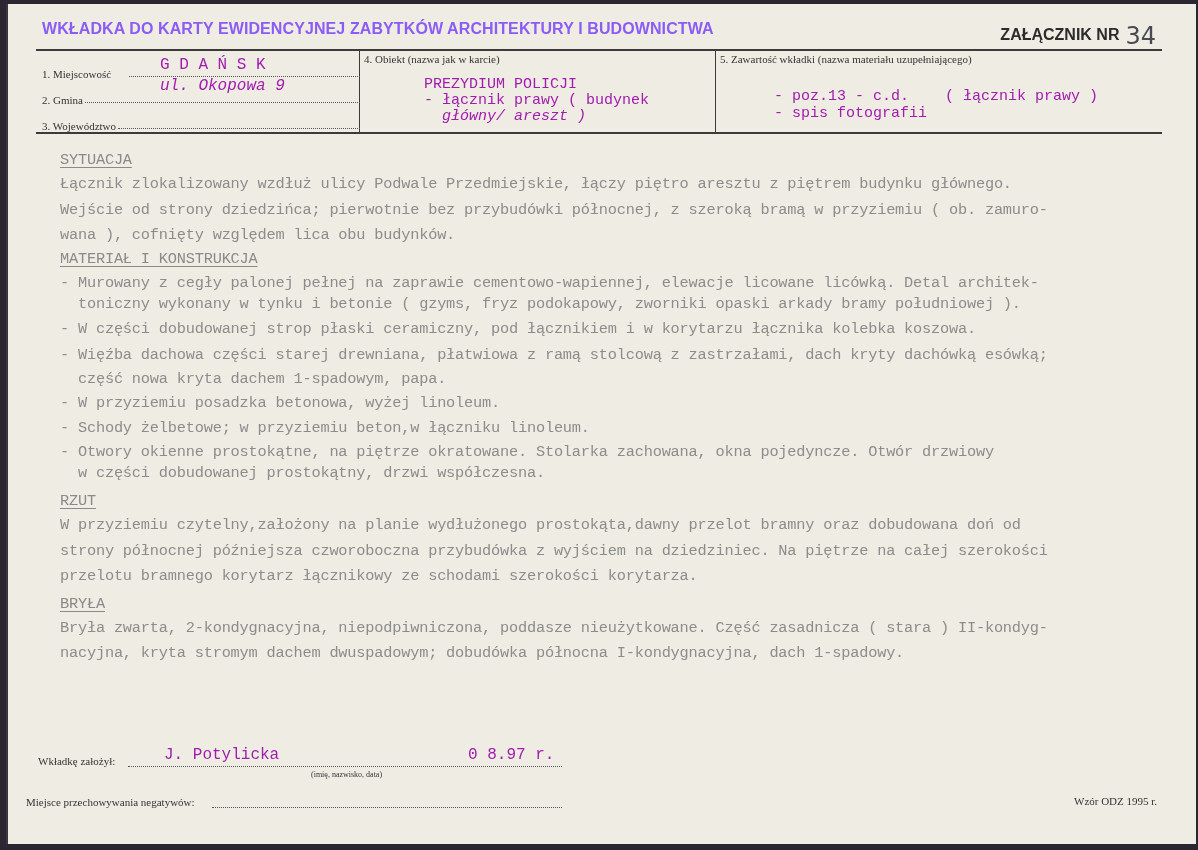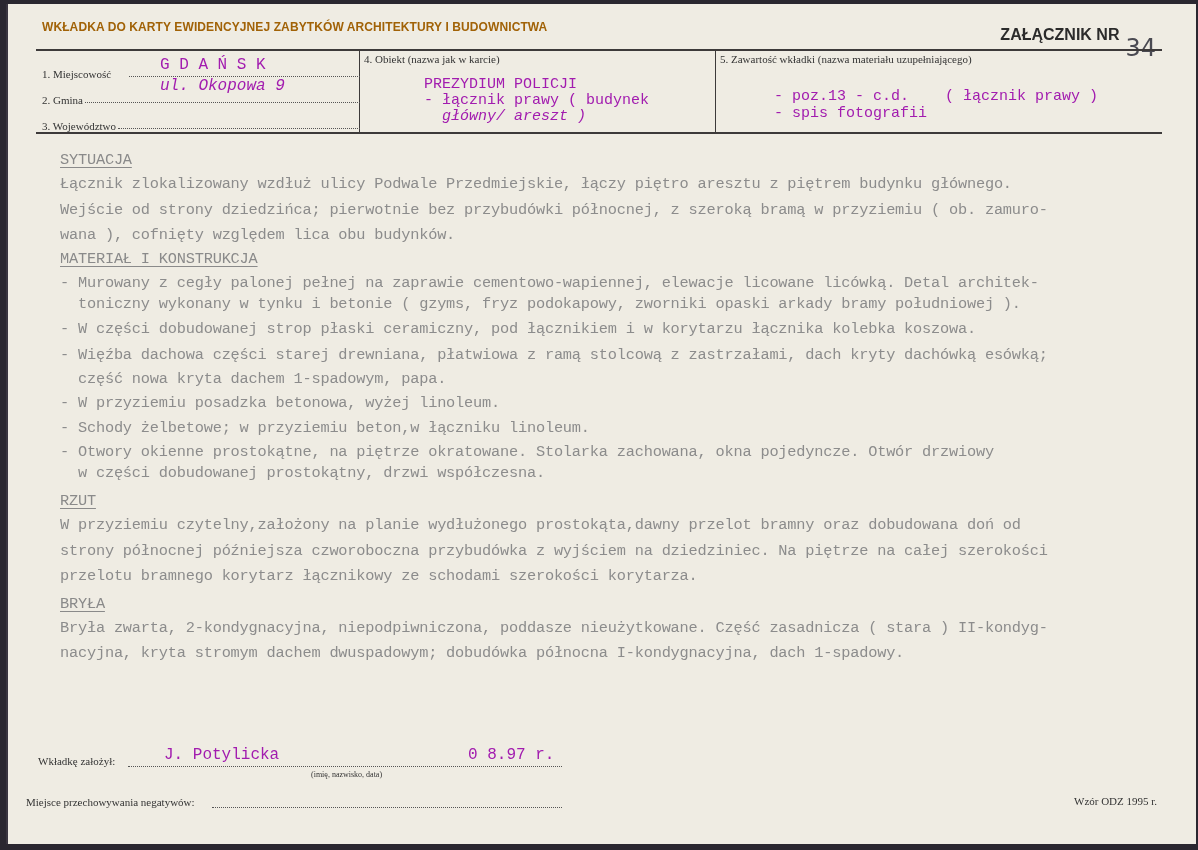--- a/index.html
+++ b/index.html
@@ -8,30 +8,30 @@
     background: #2a2730;
   }
   .page {
     position: absolute; left: 6px; top: 4px; width: 1188px; height: 840px;
     background: #efece3;
     border-left: 2px solid #3a3540;
   }
   .title {
     position: absolute; left: 34px; top: 16px;
     font-family: "Liberation Sans", sans-serif; font-weight: bold;
-    font-size: 12px; color: #a16207; letter-spacing: 0.1px;
+    font-size: 16px; color: #8b5cf6; letter-spacing: 0.1px;
   }
   .attach {
     position: absolute; right: 40px; top: 14px;
     font-family: "Liberation Sans", sans-serif; font-weight: bold;
     font-size: 16px; color: #2b2b2b;
   }
   .attach .num {
     font-weight: normal; font-size: 24px; color: #4a4a52; margin-left: 6px;
-    font-family: "DejaVu Sans", sans-serif; position: relative; top: 16px; text-align: center;
+    font-family: "DejaVu Sans", sans-serif; position: relative; top: 4px; text-align: center;
   }
   .rule { position: absolute; background: #3d3a3a; }
   .cell-label {
     font-family: "Liberation Serif", serif; font-size: 11px; color: #333;
   }
   .loc-row {
     position: absolute; left: 0; width: 318px; height: 16px;
     font-family: "Liberation Serif", serif; font-size: 11px; color: #333;
     display: flex; align-items: flex-end;
   }

